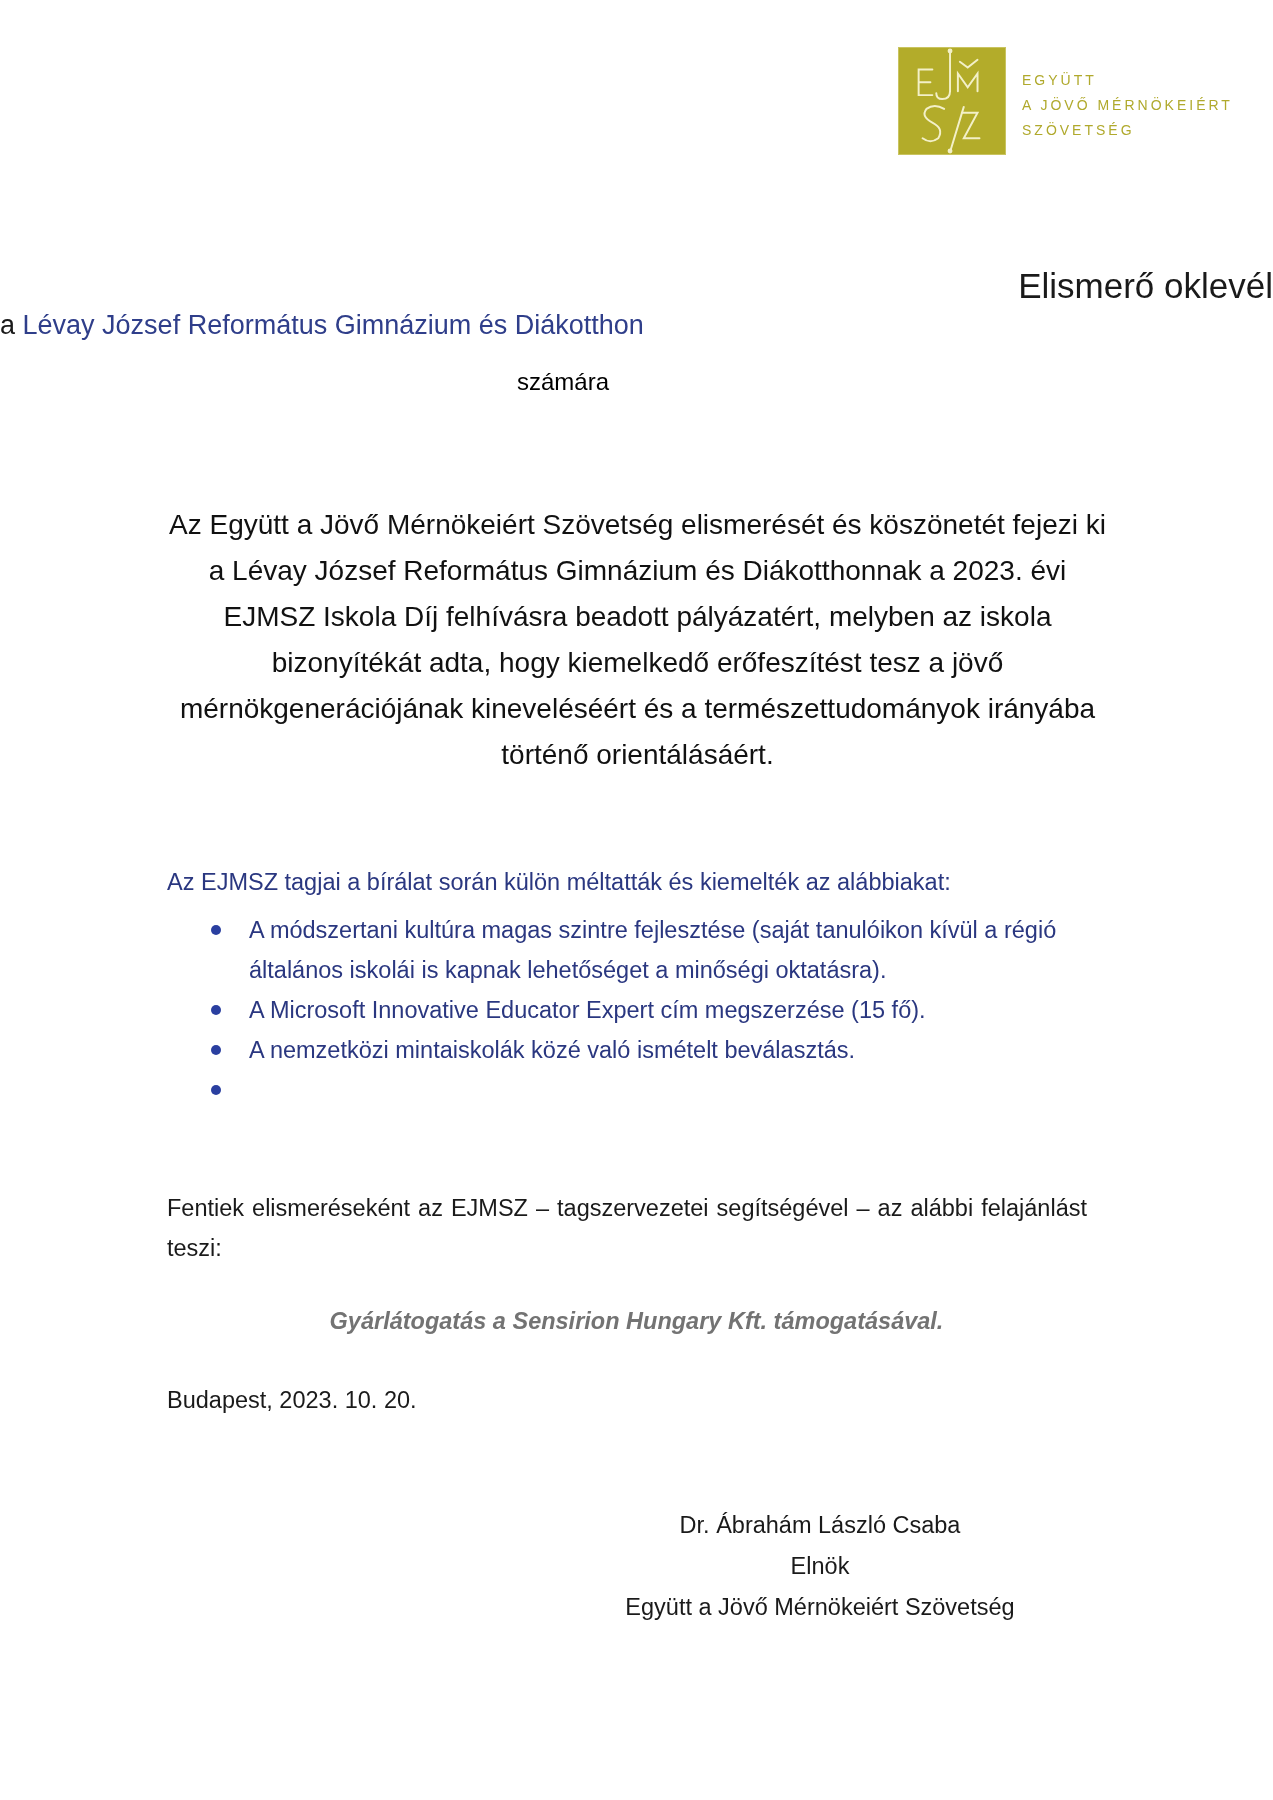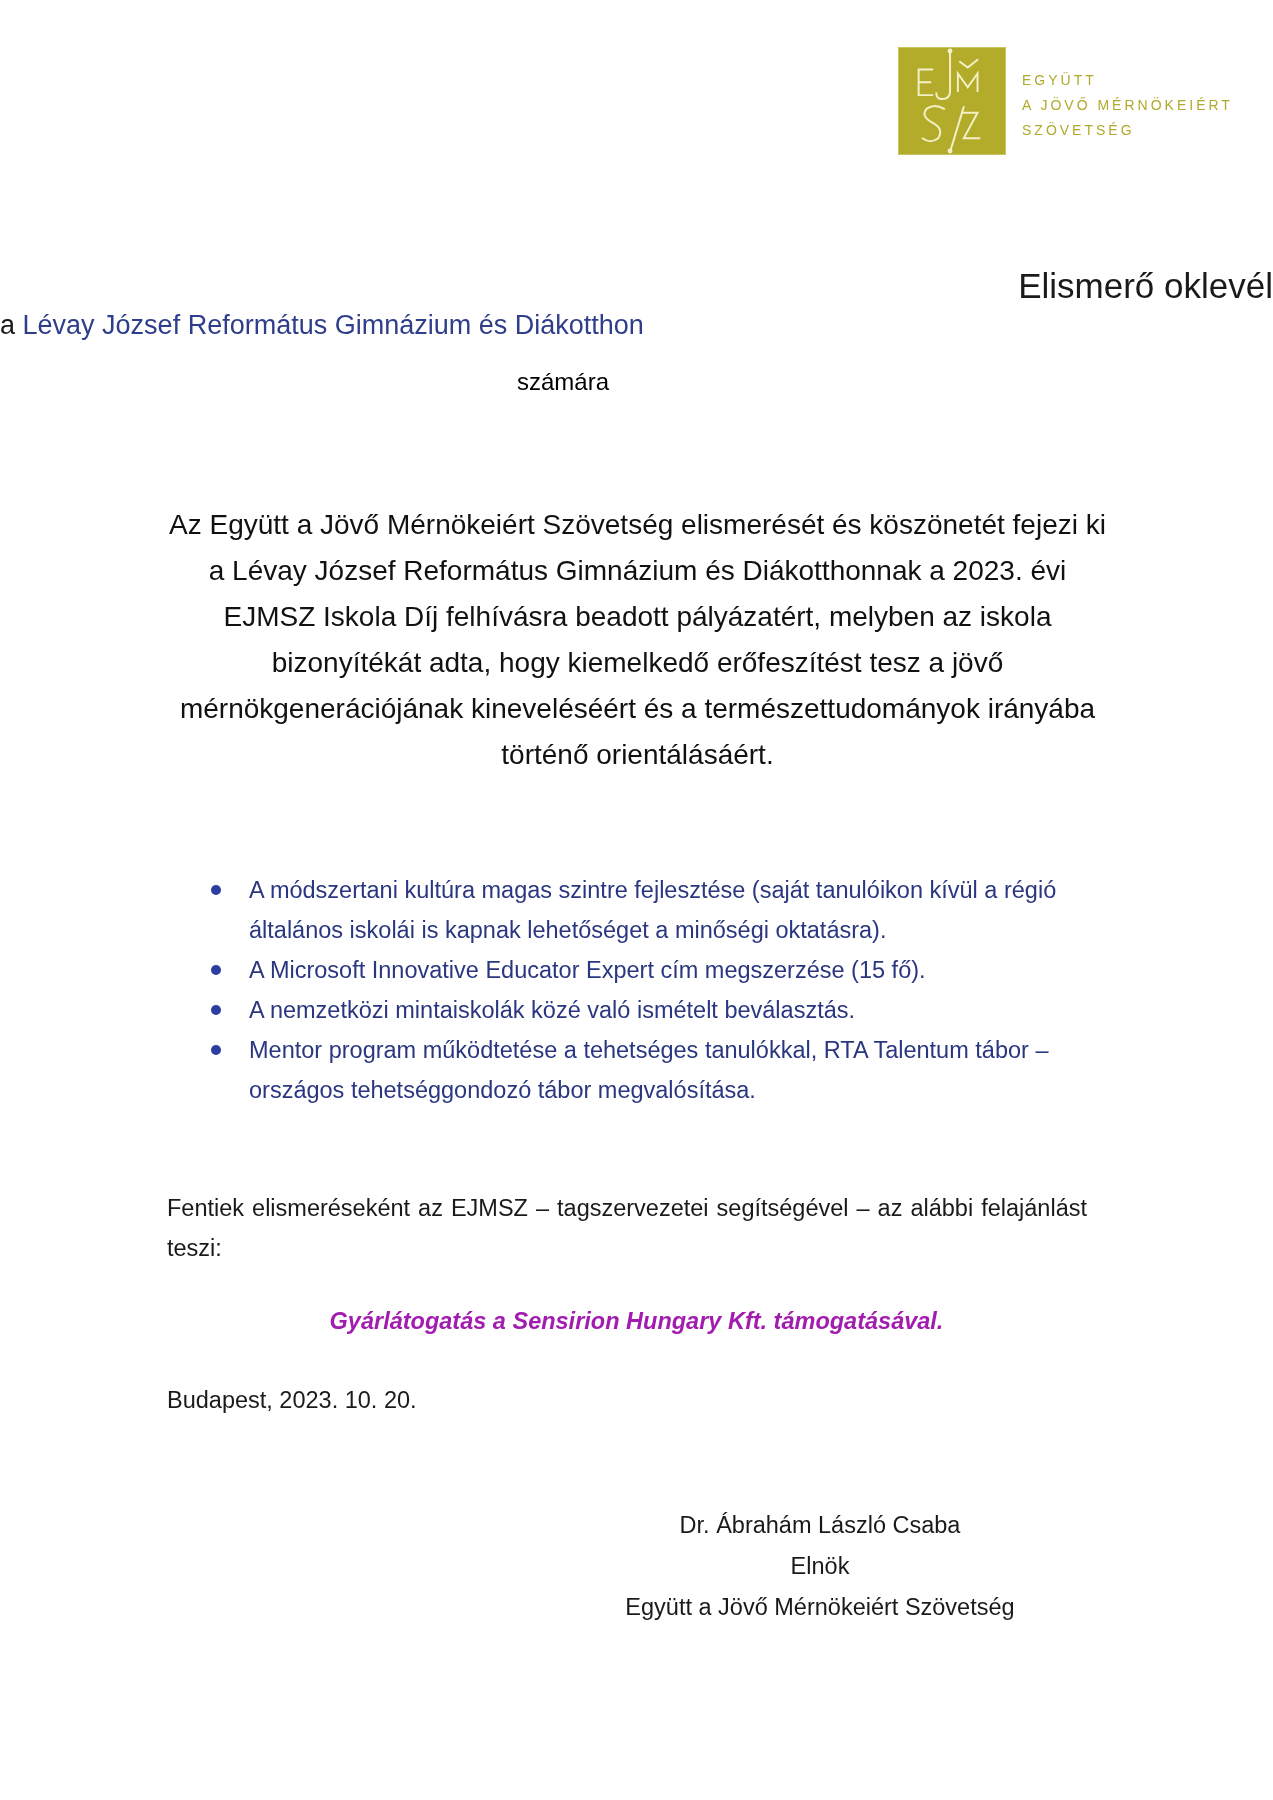--- a/index.html
+++ b/index.html
@@ -23,21 +23,21 @@
                font-size: 28px; line-height: 46px; color: #111; }
   .highlight { position: absolute; top: 862px; left: 167px; width: 930px; color: #2a3780;
                font-size: 23.5px; line-height: 40px; }
   .highlight ul { margin: 8px; padding: 0; list-style: none; }
   .highlight li { position: relative; padding-left: 74px; }
   .highlight li .bullet { position: absolute; left: 36px; top: 15px; width: 10px; height: 10px;
                           border-radius: 50%; background: #2a3fa0; }
   .offer-intro { position: absolute; top: 1188px; left: 167px; width: 920px; font-size: 23.5px;
                  line-height: 40px; text-align: justify; text-align-last: left; color: #1a1a1a; }
   .offer { position: absolute; top: 1308px; left: 0; width: 1273px; text-align: center;
-           font-size: 23.5px; font-weight: bold; font-style: italic; color: #a21caf; }
+           font-size: 23.5px; font-weight: bold; font-style: italic; color: #737373; }
   .date { position: absolute; top: 1387px; left: 167px; font-size: 23.5px; color: #1a1a1a; }
   .signature { position: absolute; top: 1505px; left: 560px; width: 520px; text-align: center;
                font-size: 23.5px; line-height: 41px; color: #1a1a1a; }
   .signature div { white-space: nowrap; }
 </style>
 </head>
 <body>
 
 <div class="logo">
   <svg viewBox="0 0 108 108">
@@ -70,36 +70,36 @@
 
 <div class="recipient">
   <span class="pre">a</span>
   <span class="name">Lévay József Református Gimnázium és Diákotthon</span>
 </div>
 <div class="szamara">számára</div>
 
 <div class="main-para">Az Együtt a Jövő Mérnökeiért Szövetség elismerését és köszönetét fejezi ki a Lévay József Református Gimnázium és Diákotthonnak a 2023. évi EJMSZ Iskola Díj felhívásra beadott pályázatért, melyben az iskola bizonyítékát adta, hogy kiemelkedő erőfeszítést tesz a jövő mérnökgenerációjának kineveléséért és a természettudományok irányába történő orientálásáért.</div>
 
 <div class="highlight">
+  <div>Az EJMSZ tagjai a bírálat során külön méltatták és kiemelték az alábbiakat:</div>
   <ul>
     <li>
       <span class="bullet"></span>
       <span>A módszertani kultúra magas szintre fejlesztése (saját tanulóikon kívül a régió általános iskolái is kapnak lehetőséget a minőségi oktatásra).</span>
     </li>
     <li>
       <span class="bullet"></span>
       <span>A Microsoft Innovative Educator Expert cím megszerzése (15 fő).</span>
     </li>
     <li>
       <span class="bullet"></span>
       <span>A nemzetközi mintaiskolák közé való ismételt beválasztás.</span>
     </li>
     <li>
       <span class="bullet"></span>
-      <span>Mentor program működtetése a tehetséges tanulókkal, RTA Talentum tábor – országos tehetséggondozó tábor megvalósítása.</span>
     </li>
   </ul>
 </div>
 
 <div class="offer-intro">Fentiek elismeréseként az EJMSZ – tagszervezetei segítségével – az alábbi felajánlást teszi:</div>
 <div class="offer">Gyárlátogatás a Sensirion Hungary Kft. támogatásával.</div>
 
 <div class="date">Budapest, 2023. 10. 20.</div>
 
 <div class="signature">

